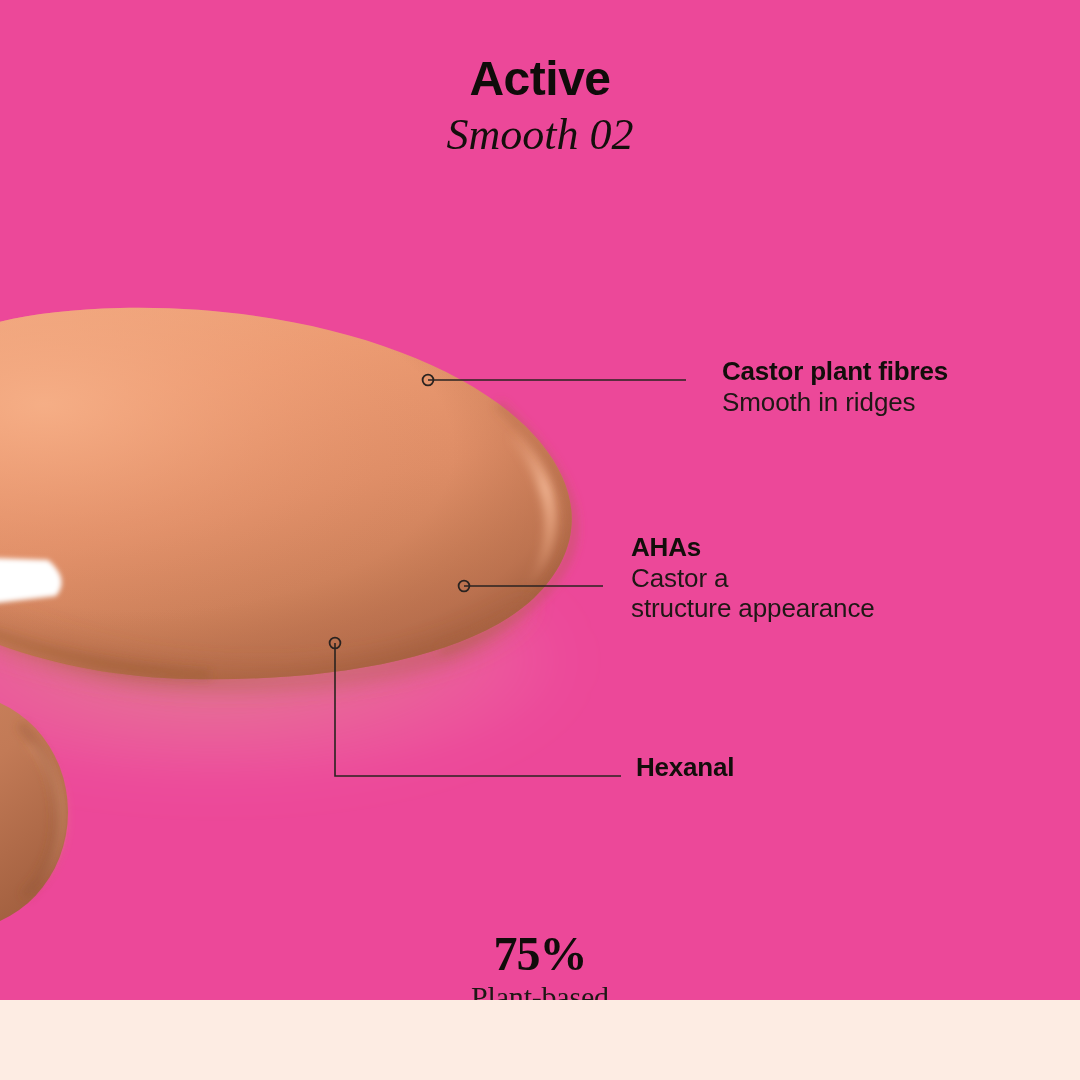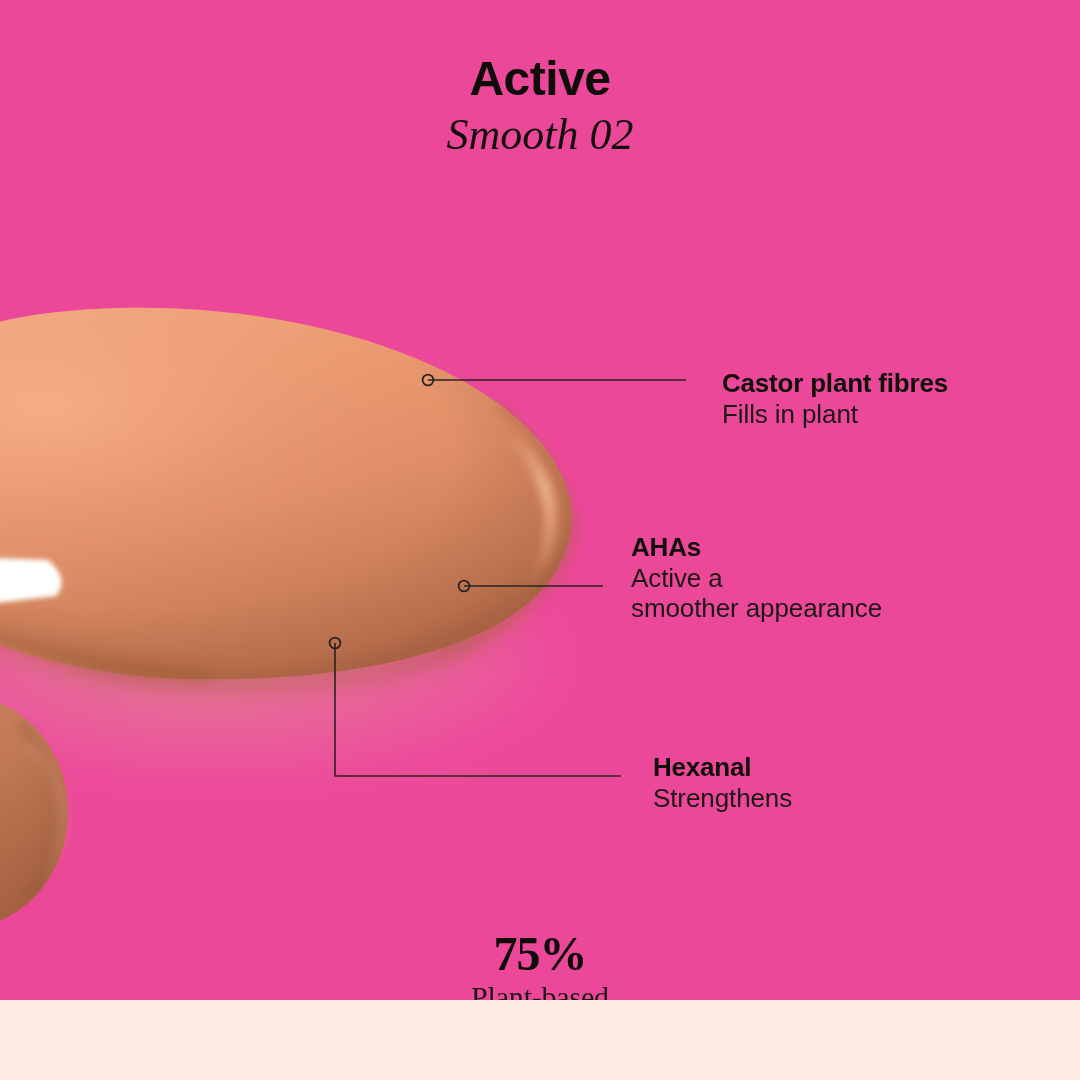--- a/index.html
+++ b/index.html
@@ -66,23 +66,23 @@
   }
   .anno-desc {
     font-size: 26px;
     font-weight: normal;
     line-height: 1.18;
     letter-spacing: -0.1px;
     color: #1e1815;
     white-space: nowrap;
   }
 
-  #anno-castor { left: 722px; top: 368px; }
+  #anno-castor { left: 722px; top: 356px; }
   #anno-ahas   { left: 631px; top: 532px; }
-  #anno-hexanal{ left: 653px; top: 752px; }
+  #anno-hexanal{ left: 636px; top: 752px; }
 
   
   .stat-wrap {
     position: absolute;
     left: 0;
     top: 929px;
     width: 1080px;
     text-align: center;
     font-family: Liberation Serif, serif;
   }
@@ -240,32 +240,31 @@
     </g>
   </svg>
 
   <div class="title-wrap">
     <div class="title-main">Active</div>
     <div class="title-sub">Smooth 02</div>
   </div>
 
   <div class="anno" id="anno-castor">
     <div class="anno-title">Castor plant fibres</div>
-    <div class="anno-desc">Fills in plant</div>
+    <div class="anno-desc">Smooth in ridges</div>
   </div>
 
   <div class="anno" id="anno-ahas">
     <div class="anno-title">AHAs</div>
-    <div class="anno-desc">Active a</div>
-    <div class="anno-desc">smoother appearance</div>
+    <div class="anno-desc">Castor a</div>
+    <div class="anno-desc">structure appearance</div>
   </div>
 
   <div class="anno" id="anno-hexanal">
     <div class="anno-title">Hexanal</div>
-    <div class="anno-desc">Strengthens</div>
   </div>
 
   <div class="stat-wrap">
     <div class="stat-value">75%</div>
     <div class="stat-label">Plant-based</div>
   </div>
 
 </div>
 
 </body></html>

